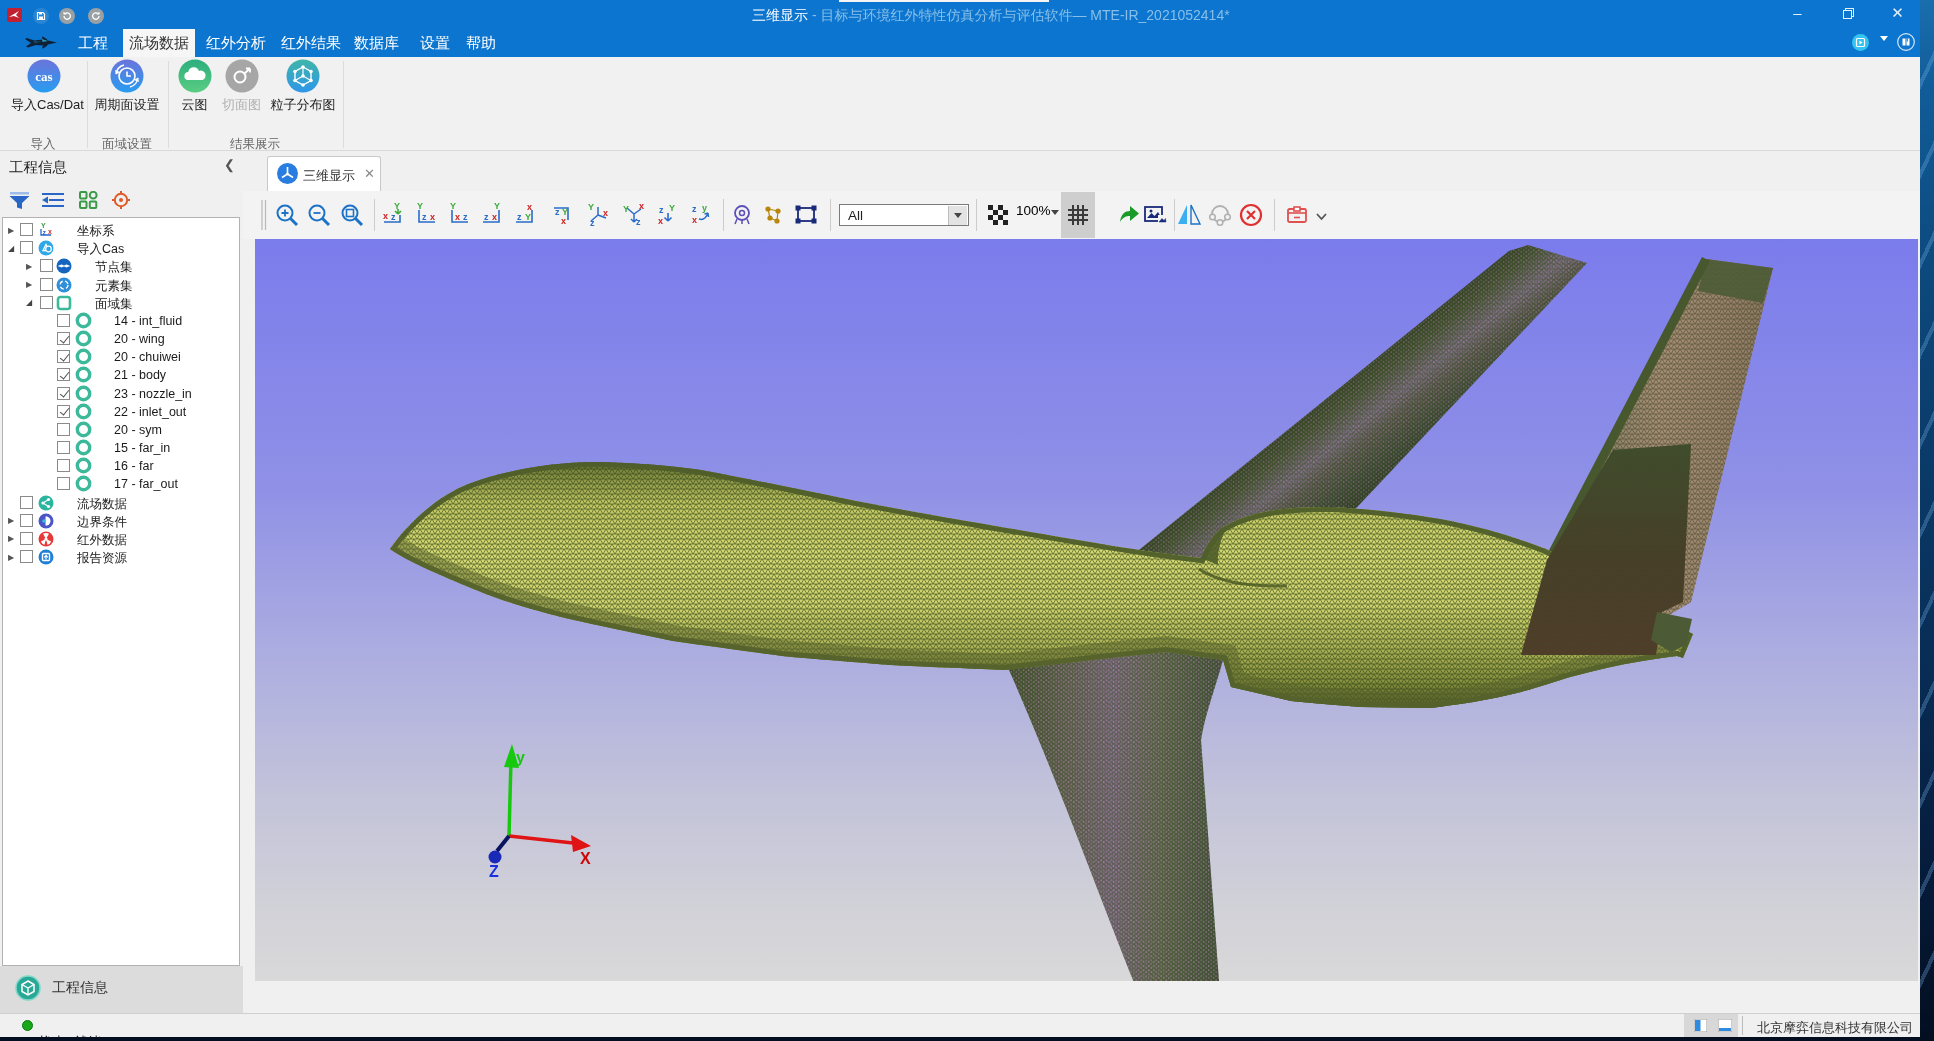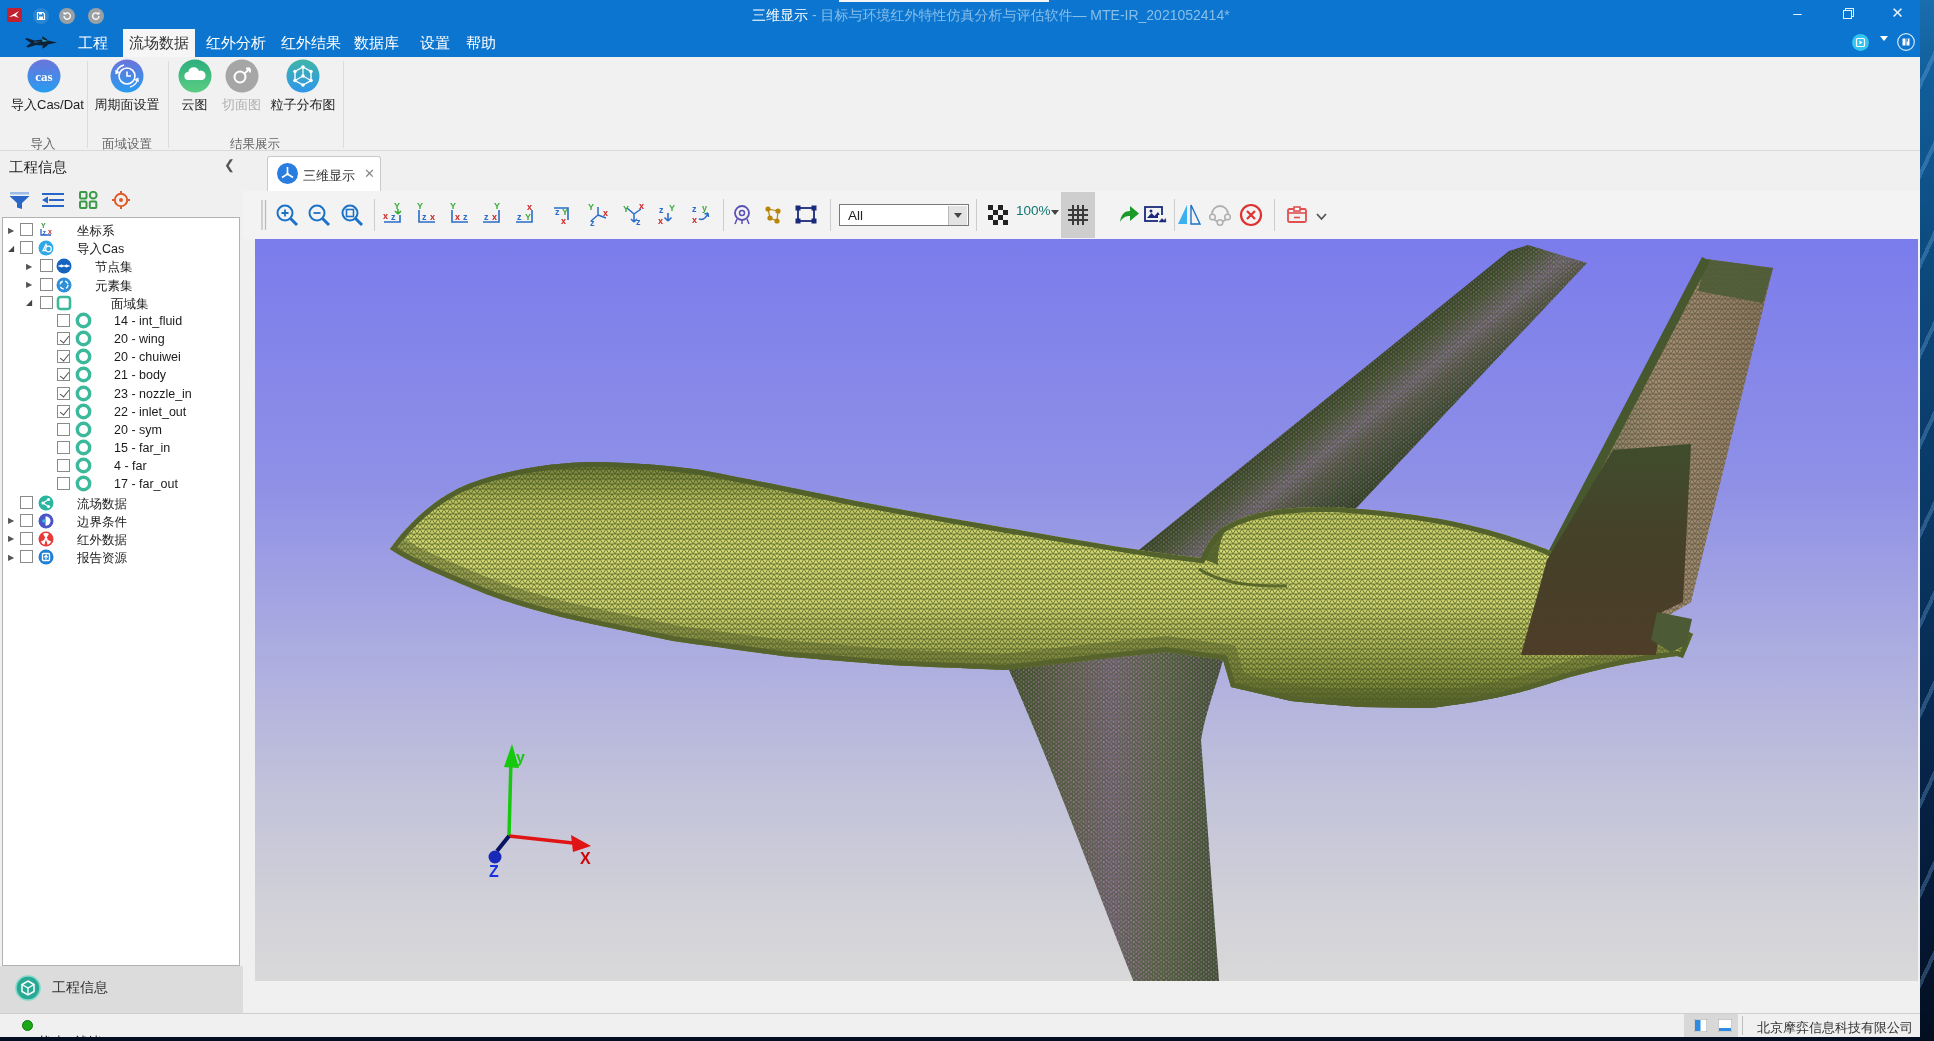--- a/index.html
+++ b/index.html
@@ -273,21 +273,21 @@
             <circle cx="8" cy="8" r="4" fill="none" stroke="#fff" stroke-width="1.4" stroke-dasharray="4 2.5"></circle>
           </svg>
           <span class="txt" style="left:92px">元素集</span>
         </div>
       <div class="trow">
           <span class="exp" style="left:23px;color:#444">◢</span>
           <span class="cb" style="left:37px"></span>
           <svg style="left:53px;top:1px" width="16" height="16">
             <rect x="2" y="2" width="12" height="12" rx="2.5" fill="#fff" stroke="#3cb89a" stroke-width="2.6"></rect>
           </svg>
-          <span class="txt" style="left:108px">面域集</span>
+          <span class="txt" style="left:92px">面域集</span>
         </div>
       <div class="trow">
           <span class="cb" style="left:54px"></span>
           <svg style="left:72px;top:0px" width="17" height="17">
             <circle cx="8.5" cy="8.5" r="6.2" fill="none" stroke="#3cb89a" stroke-width="3.4"></circle>
           </svg>
           <span class="txt" style="left:111px">14 - int_fluid</span>
         </div>
       <div class="trow">
           <span class="cb ck" style="left:54px"></span>
@@ -336,21 +336,21 @@
           <svg style="left:72px;top:0px" width="17" height="17">
             <circle cx="8.5" cy="8.5" r="6.2" fill="none" stroke="#3cb89a" stroke-width="3.4"></circle>
           </svg>
           <span class="txt" style="left:111px">15 - far_in</span>
         </div>
       <div class="trow">
           <span class="cb" style="left:54px"></span>
           <svg style="left:72px;top:0px" width="17" height="17">
             <circle cx="8.5" cy="8.5" r="6.2" fill="none" stroke="#3cb89a" stroke-width="3.4"></circle>
           </svg>
-          <span class="txt" style="left:111px">4 - far</span>
+          <span class="txt" style="left:111px">16 - far</span>
         </div>
       <div class="trow">
           <span class="cb" style="left:54px"></span>
           <svg style="left:72px;top:0px" width="17" height="17">
             <circle cx="8.5" cy="8.5" r="6.2" fill="none" stroke="#3cb89a" stroke-width="3.4"></circle>
           </svg>
           <span class="txt" style="left:111px">17 - far_out</span>
         </div>
       <div class="trow">
           <span class="cb" style="left:17px"></span>
@@ -572,21 +572,21 @@
               <rect x="11" y="1" width="5" height="5"></rect>
               <rect x="6" y="6" width="5" height="5"></rect>
               <rect x="16" y="6" width="5" height="5"></rect>
               <rect x="1" y="11" width="5" height="5"></rect>
               <rect x="11" y="11" width="5" height="5"></rect>
               <rect x="6" y="16" width="5" height="5"></rect>
               <rect x="16" y="16" width="5" height="5"></rect>
             </g>
           </svg>
         </div>
-      <div class="abs" style="left:773px;top:12px;font-size:13.5px;color:#0f766e">100%</div>
+      <div class="abs" style="left:773px;top:12px;font-size:13.5px;color:#000000">100%</div>
       <div class="abs" style="left:808px;top:19px;width:0;height:0;border-left:4px solid transparent;border-right:4px solid transparent;border-top:5px solid #444"></div>
       <div class="abs" style="left:818px;top:1px;width:34px;height:46px;background:#cecece"></div>
       <div class="ticon" style="left:813px">
           <svg width="24" height="24">
             <g stroke="#3a3a3a" stroke-width="2">
               <path d="M7 2 v20 M12 2 v20 M17 2 v20 M2 7 h20 M2 12 h20 M2 17 h20"></path>
             </g>
           </svg>
         </div>
       <div class="ticon" style="left:864px">

